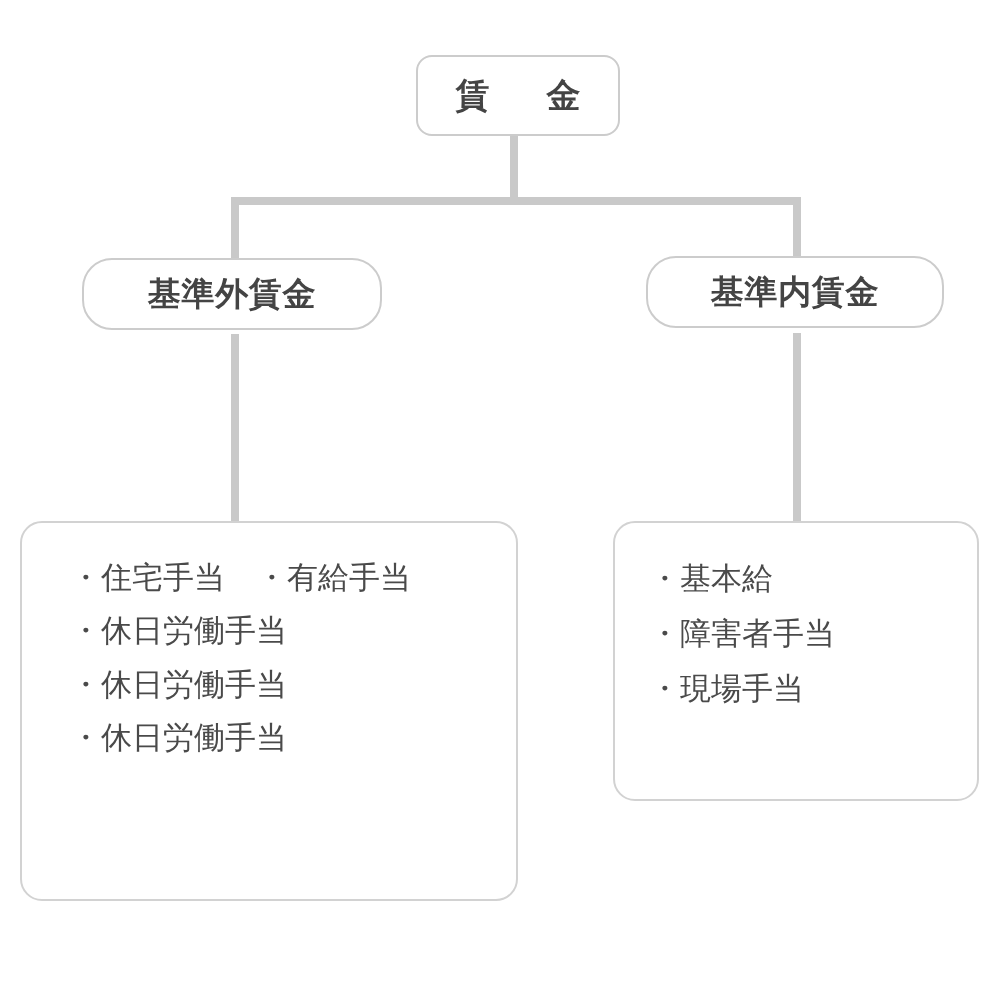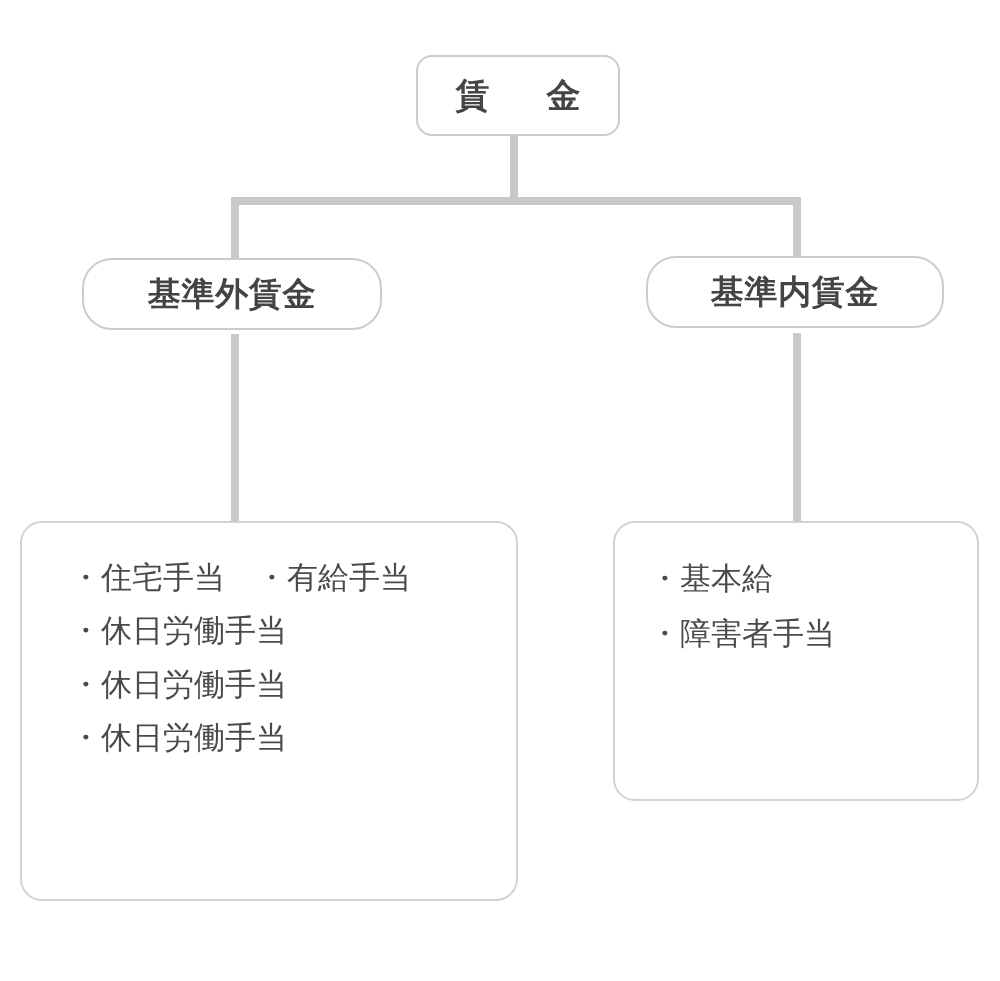--- a/index.html
+++ b/index.html
@@ -139,16 +139,17 @@
       <div class="list-line">・休日労働手当</div>
       <div class="list-line">・休日労働手当</div>
       <div class="list-line">・休日労働手当</div>
     </div>
   </div>
 
   <div class="list-box list-box-right">
     <div class="list-inner">
       <div class="list-line">・基本給</div>
       <div class="list-line">・障害者手当</div>
+      <div class="list-line">・現場手当</div>
     </div>
   </div>
 
 </div>
 
 </body></html>

